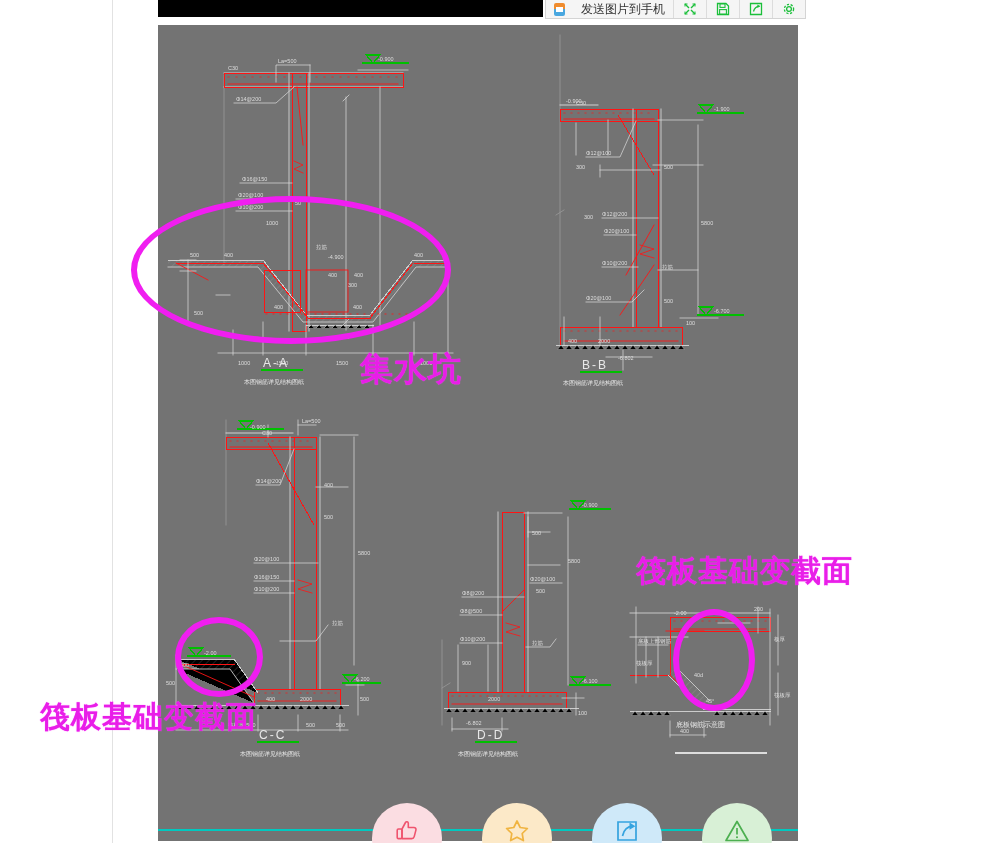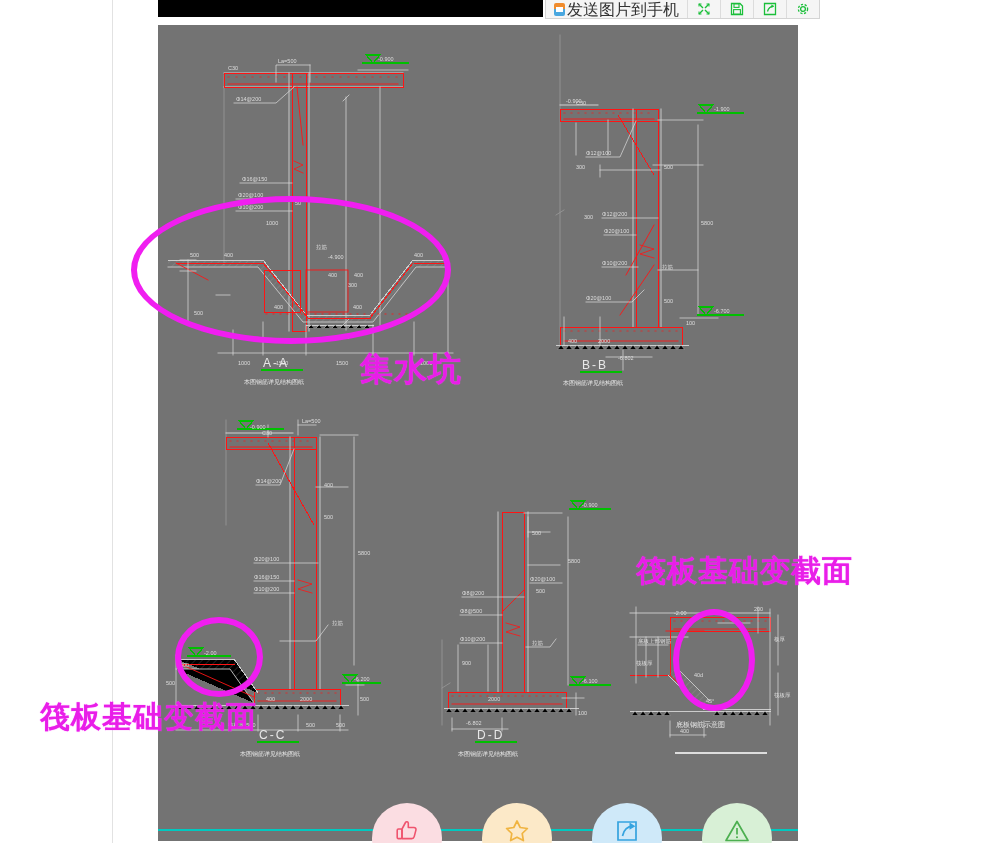--- a/index.html
+++ b/index.html
@@ -17,25 +17,25 @@
   
   .toolbar{
     position:absolute;left:545px;top:0;height:19px;
     display:flex;align-items:stretch;
     background:#f2f2f2;
     border:1px solid #d4d4d4;border-top:none;
     box-sizing:border-box;
     z-index:8;
   }
   .tb-btn{
-    display:flex;align-items:center;gap:2px;
+    display:flex;align-items:center;gap:16px;
     padding:0 8px;
     border-right:1px solid #dcdcdc;
     background:#f5f5f5;
-    font-size:16px;color:#333;
+    font-size:12px;color:#333;
     line-height:17px;
     white-space:nowrap;
     cursor:pointer;
     font-family:Liberation Serif, serif;
   }
   .tb-btn:last-child{border-right:none;}
   .tb-icon-btn{padding:0 9px;}
   .ico{display:inline-block;line-height:0;}
   
   .phone-ico{

